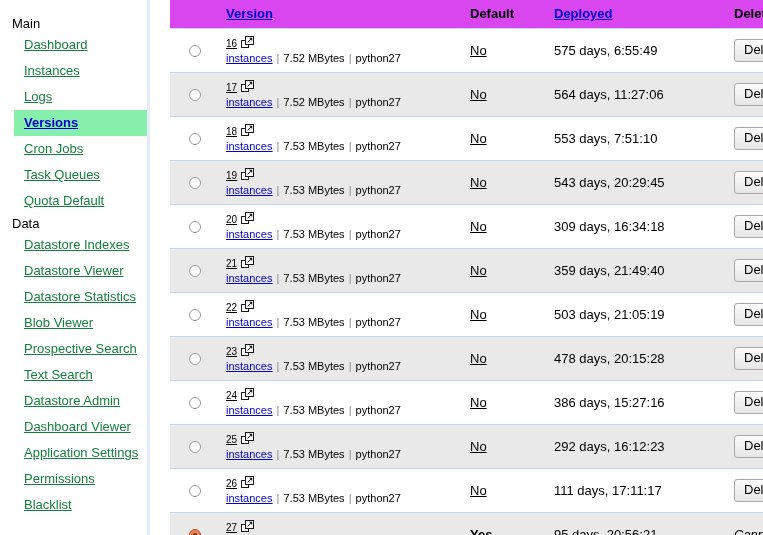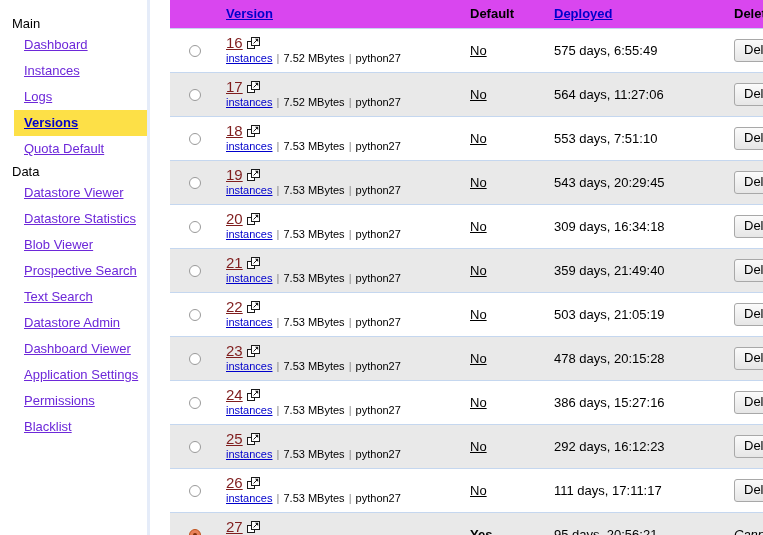--- a/index.html
+++ b/index.html
@@ -52,26 +52,26 @@
     margin: 0;
     padding: 0;
   }
   .nav-item {
     display: block;
     margin: 0 0 0 14px;
     padding: 4px 0 4px 10px;
     line-height: 18px;
   }
   .nav-item a {
-    color: #6d28d9;
+    color: #15803d;
     text-decoration: underline;
     font-size: 13px;
   }
   .nav-item.active {
-    background: #fde047;
+    background: #86efac;
   }
   .nav-item.active a {
     font-weight: bold;
     color: #0000cc;
   }
 
   
   #content {
     position: absolute;
     left: 170px;
@@ -122,23 +122,23 @@
   th.col-default { width: 72px; }
   th.col-deployed{ width: 168px; }
   th.col-delete  { width: 83px; }
 
   .ver-line1 {
     line-height: 15px;
     margin-bottom: 1px;
     white-space: nowrap;
   }
   .ver-line1 a {
-    color: #7f1d1d;
+    color: #000000;
     text-decoration: underline;
-    font-size: 15px;
+    font-size: 10px;
   }
   .ver-line2 {
     line-height: 13px;
     font-size: 11px;
     color: #000000;
     white-space: nowrap;
   }
   .ver-line2 a {
     color: #0000cc;
     text-decoration: underline;
@@ -205,24 +205,27 @@
 <div id="page">
 
   <div id="sidebar">
     <div id="sidebar-nav">
         <div class="nav-group-title" style="margin-top: 16px; padding-left: 12px;">Main</div>
         <ul class="nav-list">
           <li class="nav-item"><a href="#">Dashboard</a></li>
           <li class="nav-item"><a href="#">Instances</a></li>
           <li class="nav-item"><a href="#">Logs</a></li>
           <li class="nav-item active"><a href="#">Versions</a></li>
+          <li class="nav-item"><a href="#">Cron Jobs</a></li>
+          <li class="nav-item"><a href="#">Task Queues</a></li>
           <li class="nav-item"><a href="#">Quota Default</a></li>
         </ul>
         <div class="nav-group-title" style="margin-top: 2px;">Data</div>
         <ul class="nav-list">
+          <li class="nav-item"><a href="#">Datastore Indexes</a></li>
           <li class="nav-item"><a href="#">Datastore Viewer</a></li>
           <li class="nav-item"><a href="#">Datastore Statistics</a></li>
           <li class="nav-item"><a href="#">Blob Viewer</a></li>
           <li class="nav-item"><a href="#">Prospective Search</a></li>
           <li class="nav-item"><a href="#">Text Search</a></li>
           <li class="nav-item"><a href="#">Datastore Admin</a></li>
           <li class="nav-item"><a href="#">Dashboard Viewer</a></li>
         </ul>
         <ul class="nav-list">
           <li class="nav-item"><a href="#">Application Settings</a></li>

